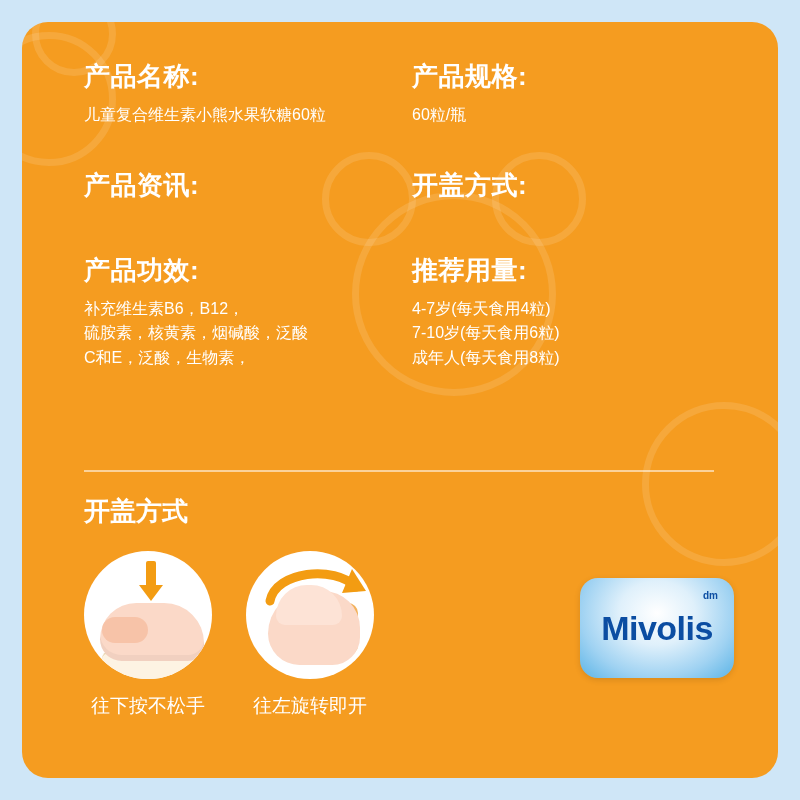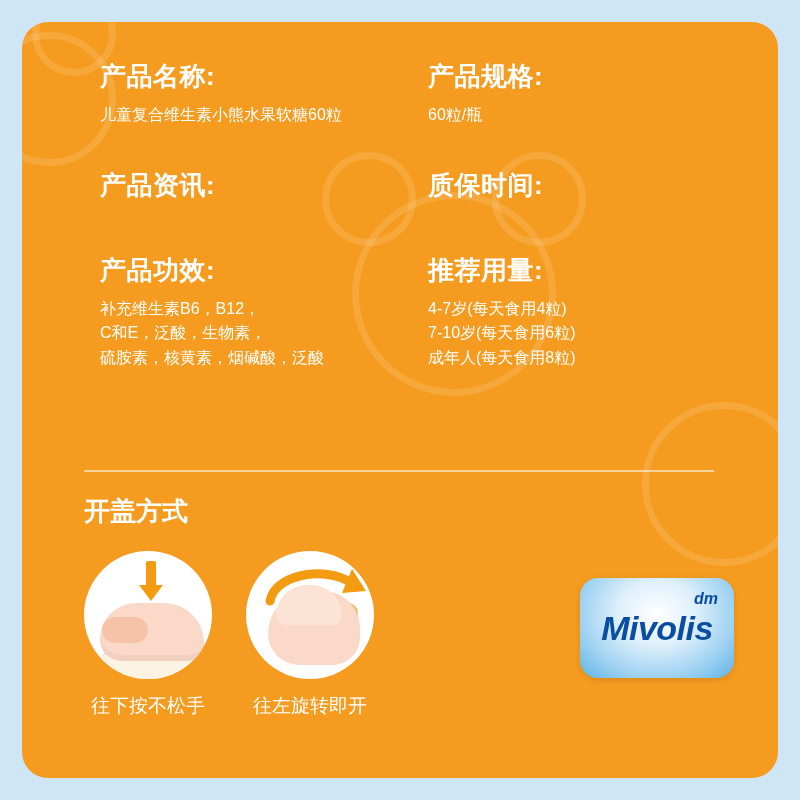--- a/index.html
+++ b/index.html
@@ -46,21 +46,21 @@
 
   .content {
     position: absolute;
     inset: 0;
     padding: 0;
   }
 
   
   .info-grid {
     position: absolute;
-    left: 16px;
+    left: 0;
     top: 40px;
     width: 756px;
   }
   .info-row {
     display: flex;
     width: 100%;
   }
   .col-left {
     width: 390px;
     padding-left: 62px;
@@ -218,31 +218,29 @@
     position: absolute;
     inset: 0;
     display: flex;
     align-items: center;
     justify-content: center;
   }
   .logo-text {
     color: #0b4da2;
     font-size: 34px;
     font-weight: bold;
-    font-style: italic;
     letter-spacing: -0.5px;
   }
   .logo-dm {
     position: absolute;
     right: 16px;
     top: 12px;
     color: #0b4da2;
-    font-size: 16px;
+    font-size: 10px;
     font-weight: bold;
-    font-style: italic;
   }
 </style>
 </head>
 <body>
 
 <div class="page">
   <div class="card">
 
     <div class="deco d1"></div>
     <div class="deco d2"></div>
@@ -270,33 +268,33 @@
           </div>
         </div>
 
         <div class="block-gap"></div>
 
         <div class="info-row">
           <div class="col-left">
             <div class="field-title">产品资讯:</div>
           </div>
           <div class="col-right">
-            <div class="field-title">质保时间:</div>
+            <div class="field-title">开盖方式:</div>
           </div>
         </div>
 
         <div class="block-gap"></div>
 
         <div class="info-row">
           <div class="col-left">
             <div class="field-title">产品功效:</div>
             <div class="field-value">
               <span class="vline">补充维生素B6，B12，</span>
+              <span class="vline">硫胺素，核黄素，烟碱酸，泛酸</span>
               <span class="vline">C和E，泛酸，生物素，</span>
-              <span class="vline">硫胺素，核黄素，烟碱酸，泛酸</span>
             </div>
           </div>
           <div class="col-right">
             <div class="field-title">推荐用量:</div>
             <div class="field-value">
               <span class="vline">4-7岁(每天食用4粒)</span>
               <span class="vline">7-10岁(每天食用6粒)</span>
               <span class="vline">成年人(每天食用8粒)</span>
             </div>
           </div>

